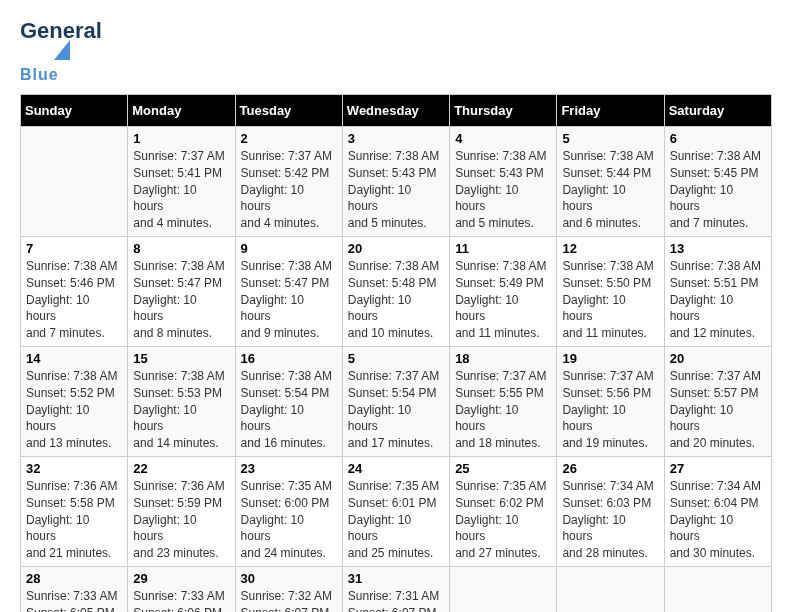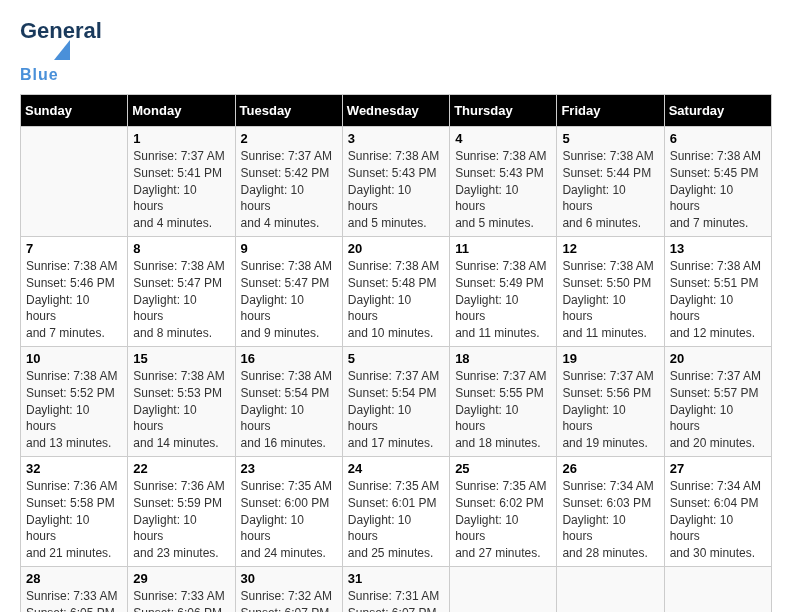--- a/index.html
+++ b/index.html
@@ -172,21 +172,21 @@
           <span class="day-number">12</span>
           <div class="day-info">Sunrise: 7:38 AM<br>Sunset: 5:50 PM<br>Daylight: 10 hours<br>and 11 minutes.</div>
         </td>
         <td>
           <span class="day-number">13</span>
           <div class="day-info">Sunrise: 7:38 AM<br>Sunset: 5:51 PM<br>Daylight: 10 hours<br>and 12 minutes.</div>
         </td>
       </tr>
       <tr>
         <td>
-          <span class="day-number">10</span>
+          <span class="day-number">14</span>
           <div class="day-info">Sunrise: 7:38 AM<br>Sunset: 5:52 PM<br>Daylight: 10 hours<br>and 13 minutes.</div>
         </td>
         <td>
           <span class="day-number">15</span>
           <div class="day-info">Sunrise: 7:38 AM<br>Sunset: 5:53 PM<br>Daylight: 10 hours<br>and 14 minutes.</div>
         </td>
         <td>
           <span class="day-number">16</span>
           <div class="day-info">Sunrise: 7:38 AM<br>Sunset: 5:54 PM<br>Daylight: 10 hours<br>and 16 minutes.</div>
         </td>

